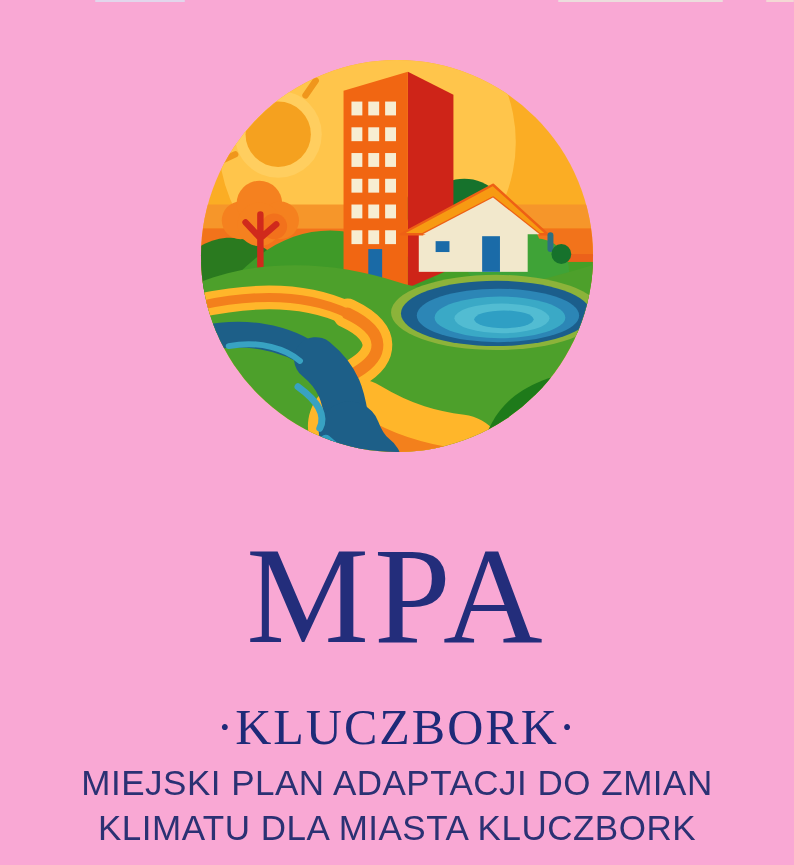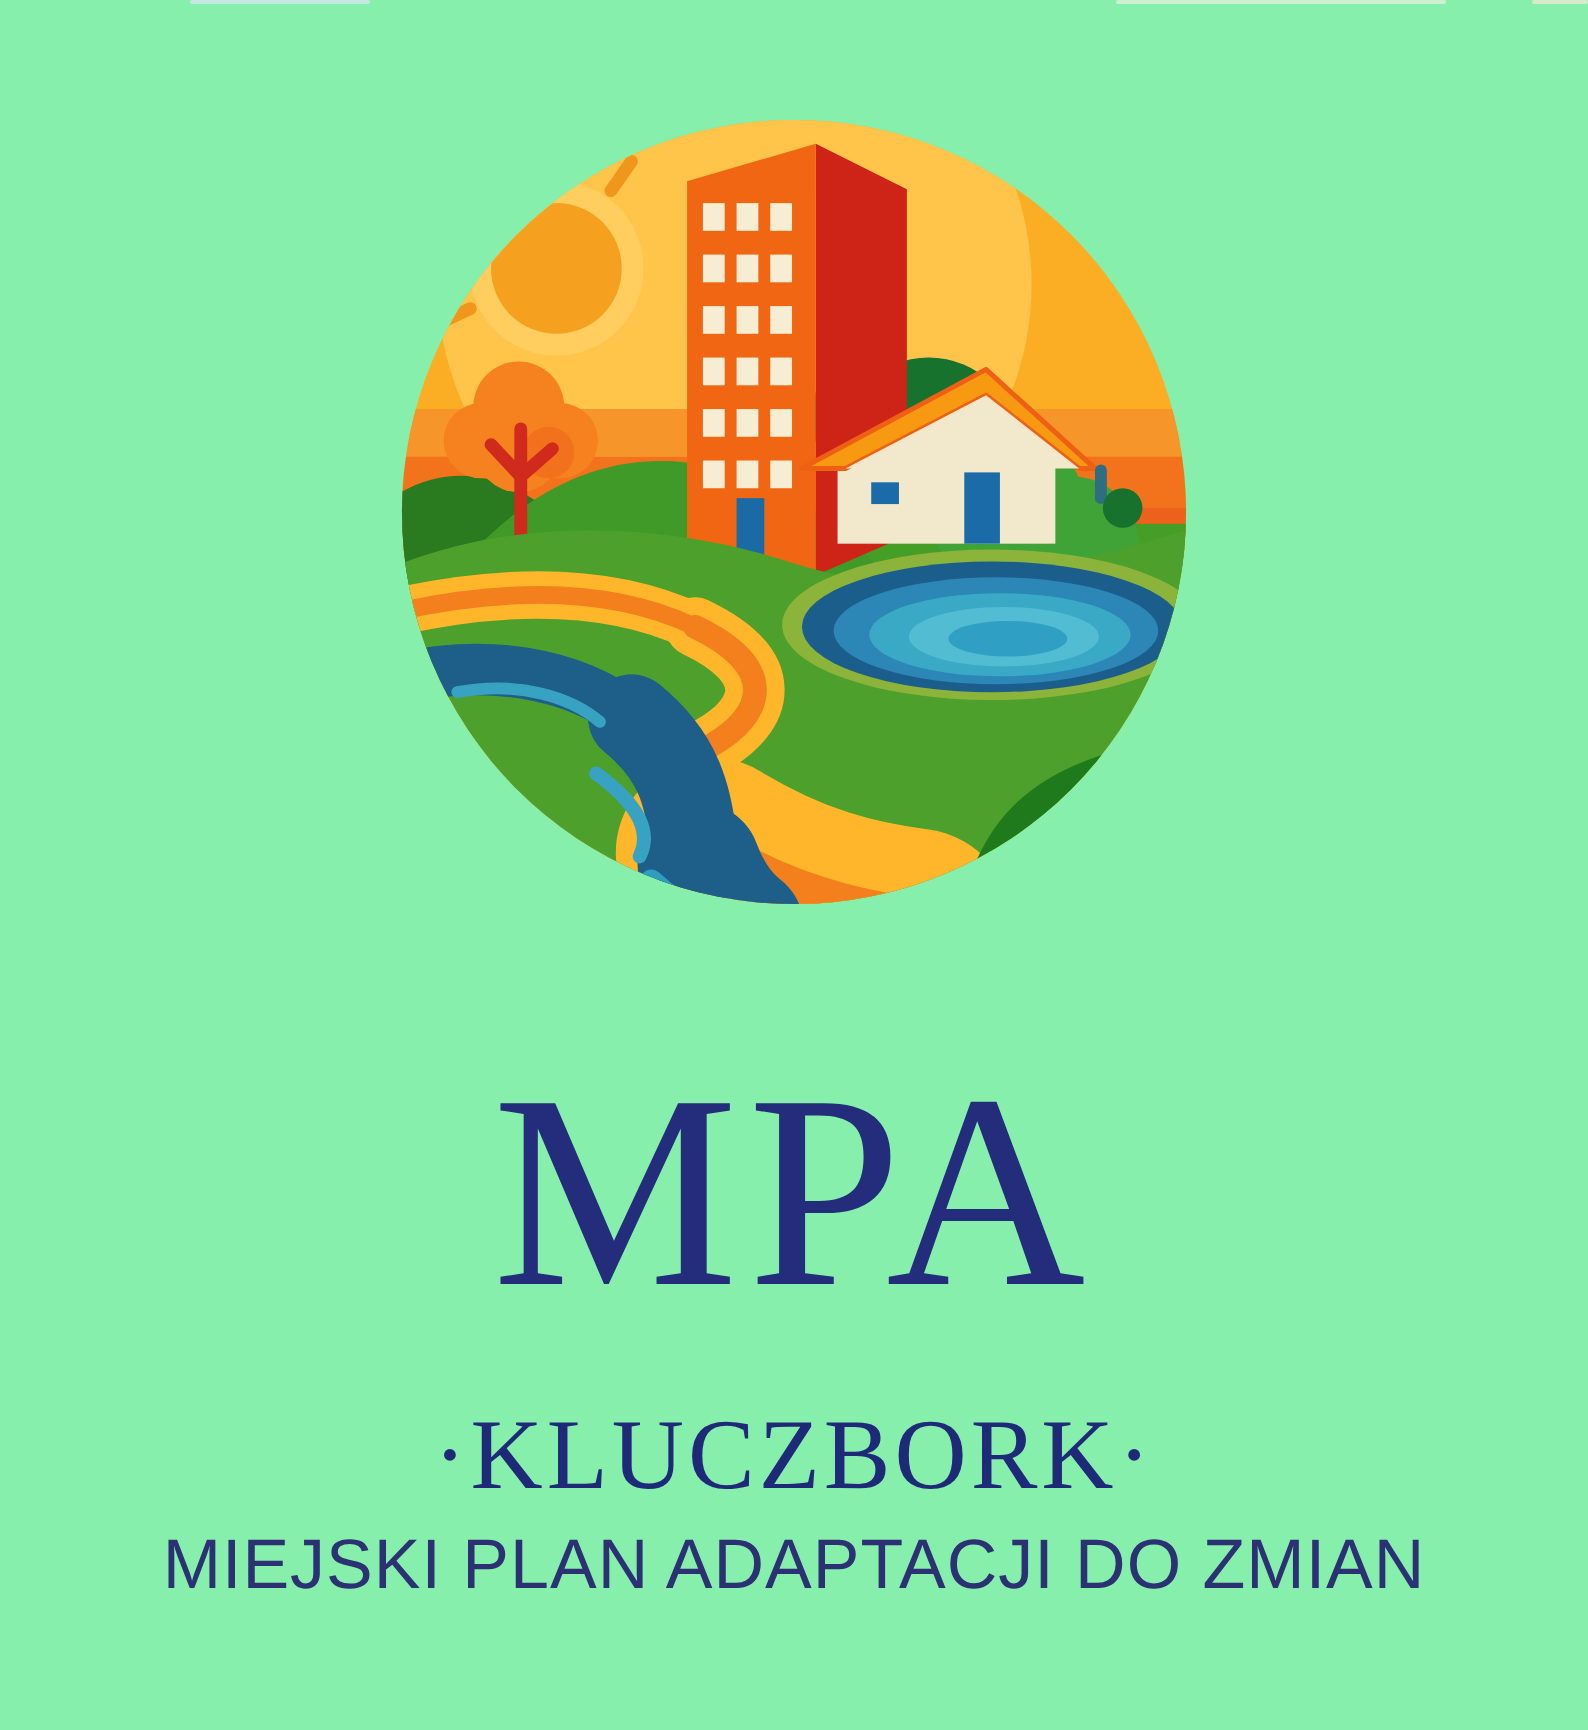--- a/index.html
+++ b/index.html
@@ -1,20 +1,20 @@
 <!DOCTYPE html>
 <html><head>
 <meta charset="utf-8">
 <style>
   html,body{margin:0;padding:0;background:#ffffff;}
   .cover{
     position:relative;
     width:794px;height:865px;
     margin:0 auto;
-    background:#86efac;
+    background:#f9a8d4;
     overflow:hidden;
     font-family:"Liberation Sans",sans-serif;
   }
   
   .remnant{position:absolute;top:0;height:2px;border-radius:1px;opacity:.75;}
   .remnant.r1{left:95px;width:90px;background:#d9e6f4;}
   .remnant.r2{left:558px;width:165px;background:#e7efe0;}
   .remnant.r3{left:766px;width:28px;background:#f2e8d5;}
 
   .logo-wrap{
@@ -177,15 +177,16 @@
       </g>
     </svg>
   </div>
 
   <div class="title-mpa">MPA</div>
 
   <div class="city-label">·KLUCZBORK·</div>
 
   <div class="subtitle">
     <div class="line">MIEJSKI PLAN ADAPTACJI DO ZMIAN</div>
+    <div class="line">KLIMATU DLA MIASTA KLUCZBORK</div>
   </div>
 
 </div>
 
 </body></html>

